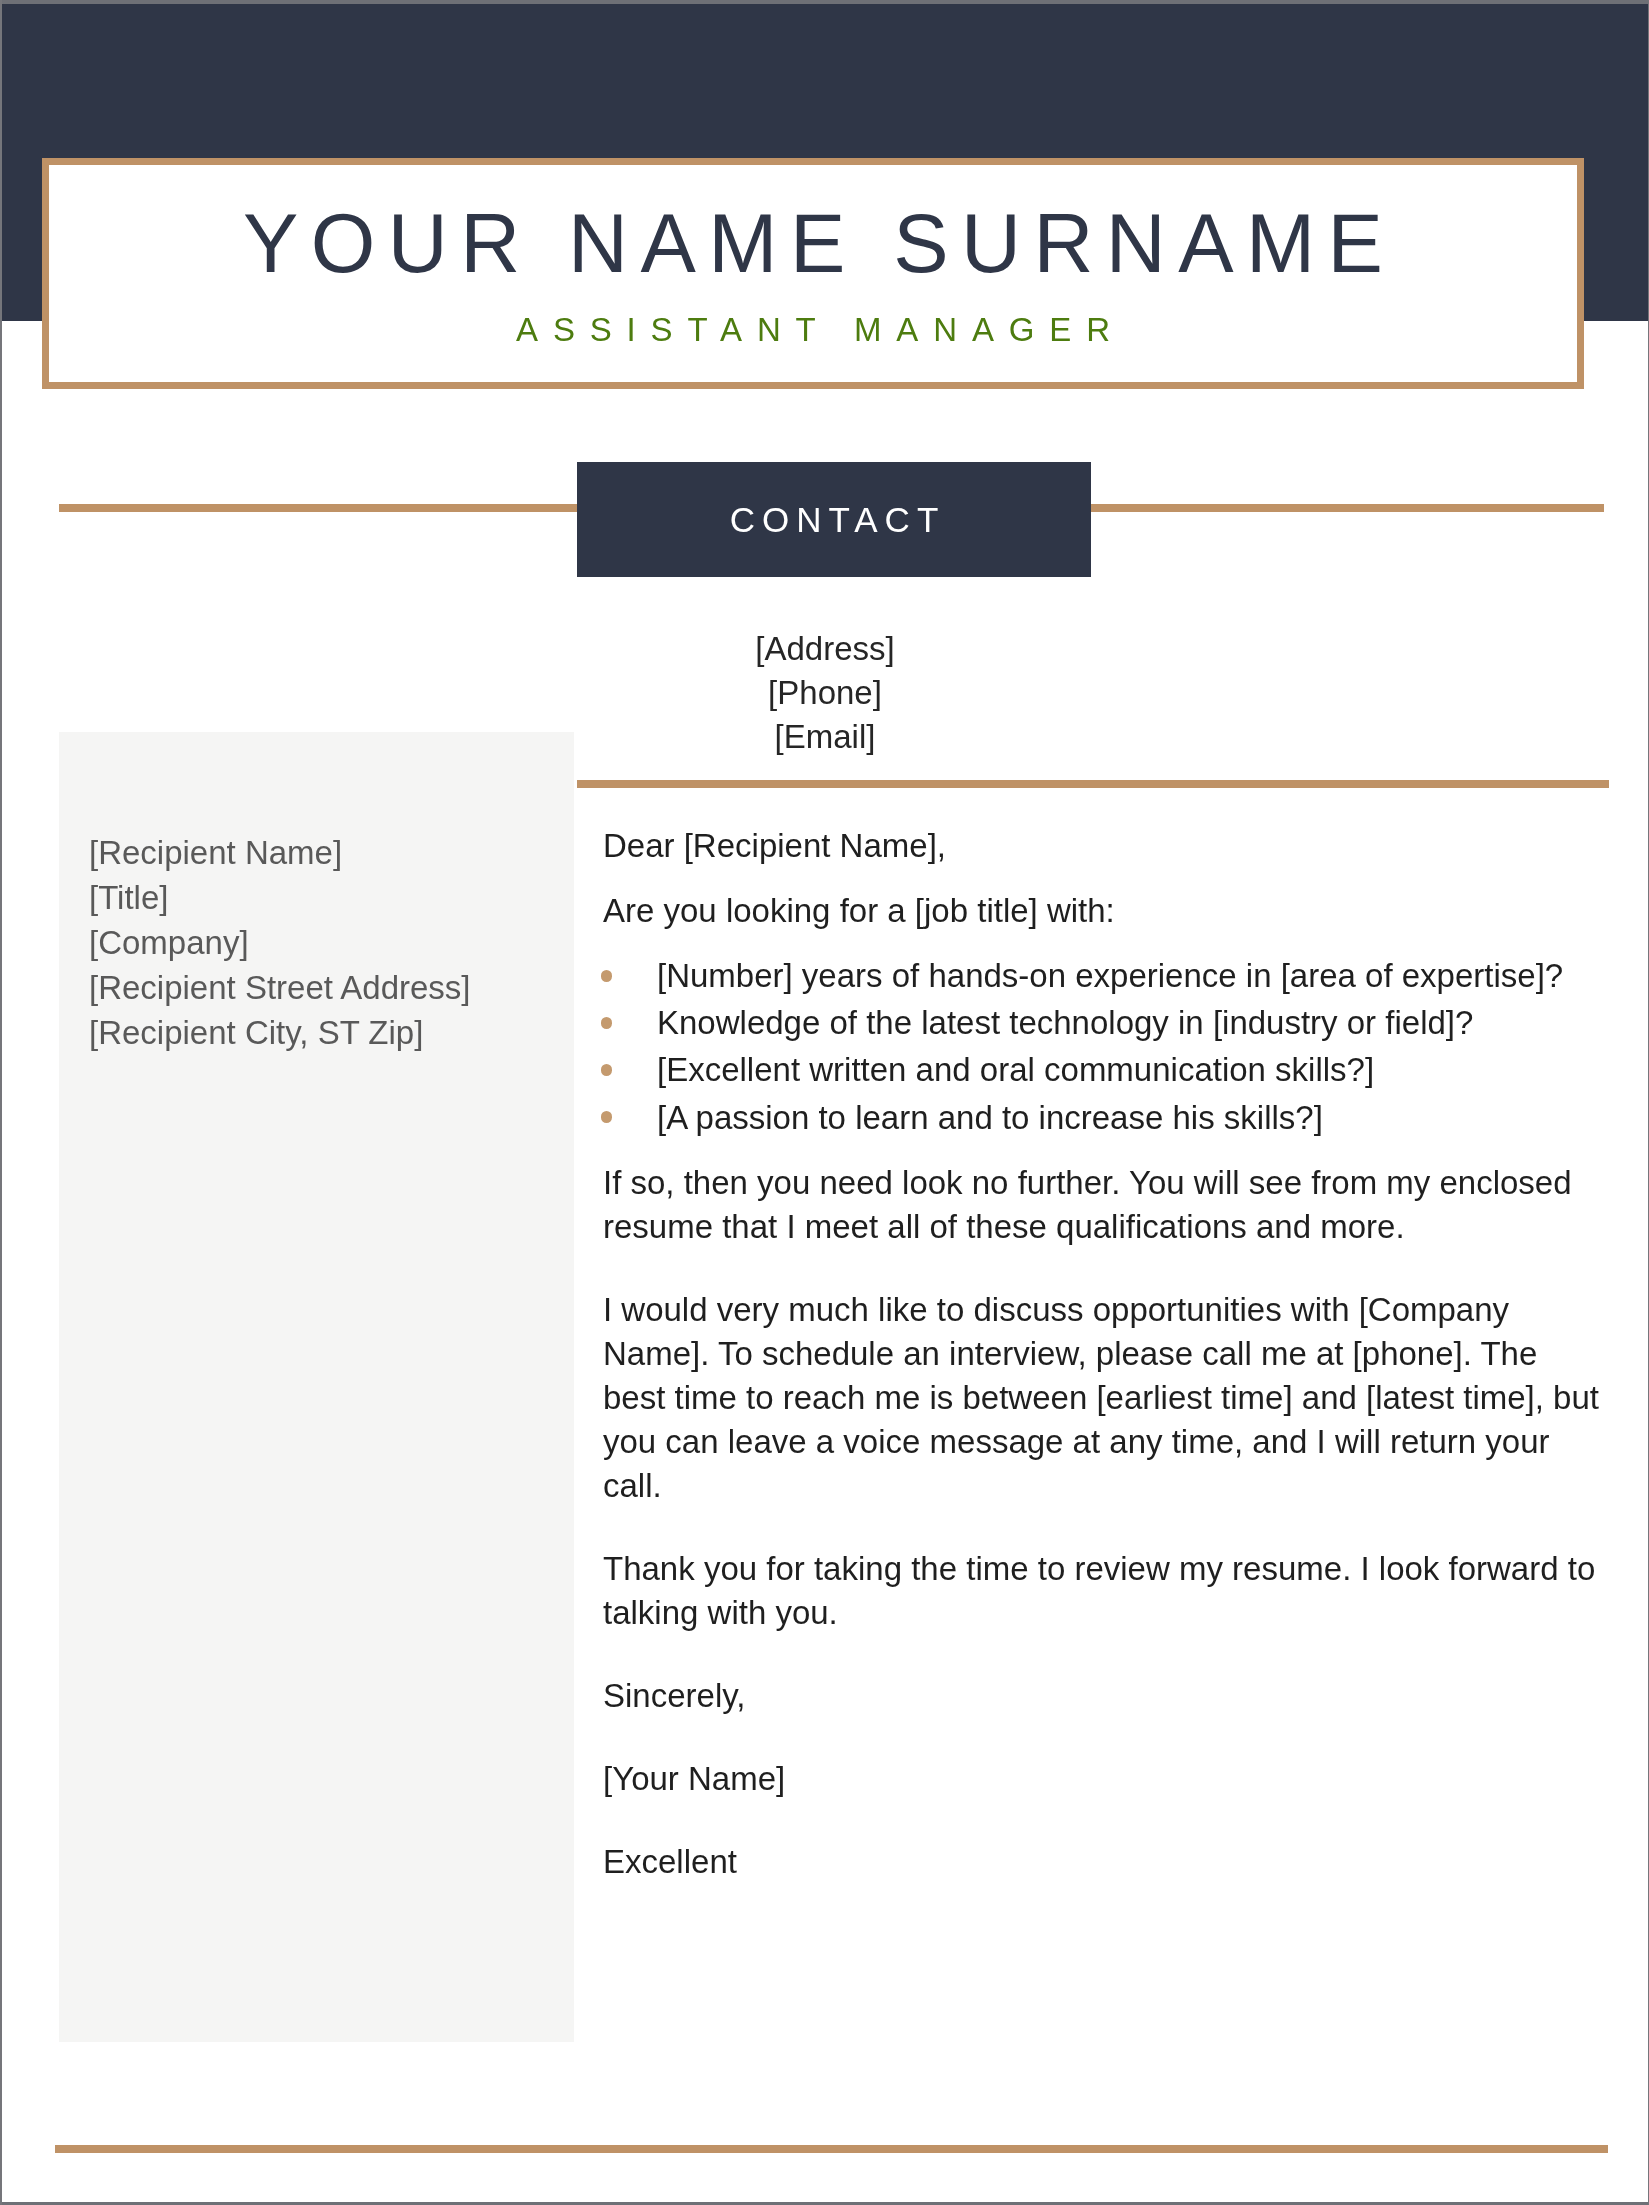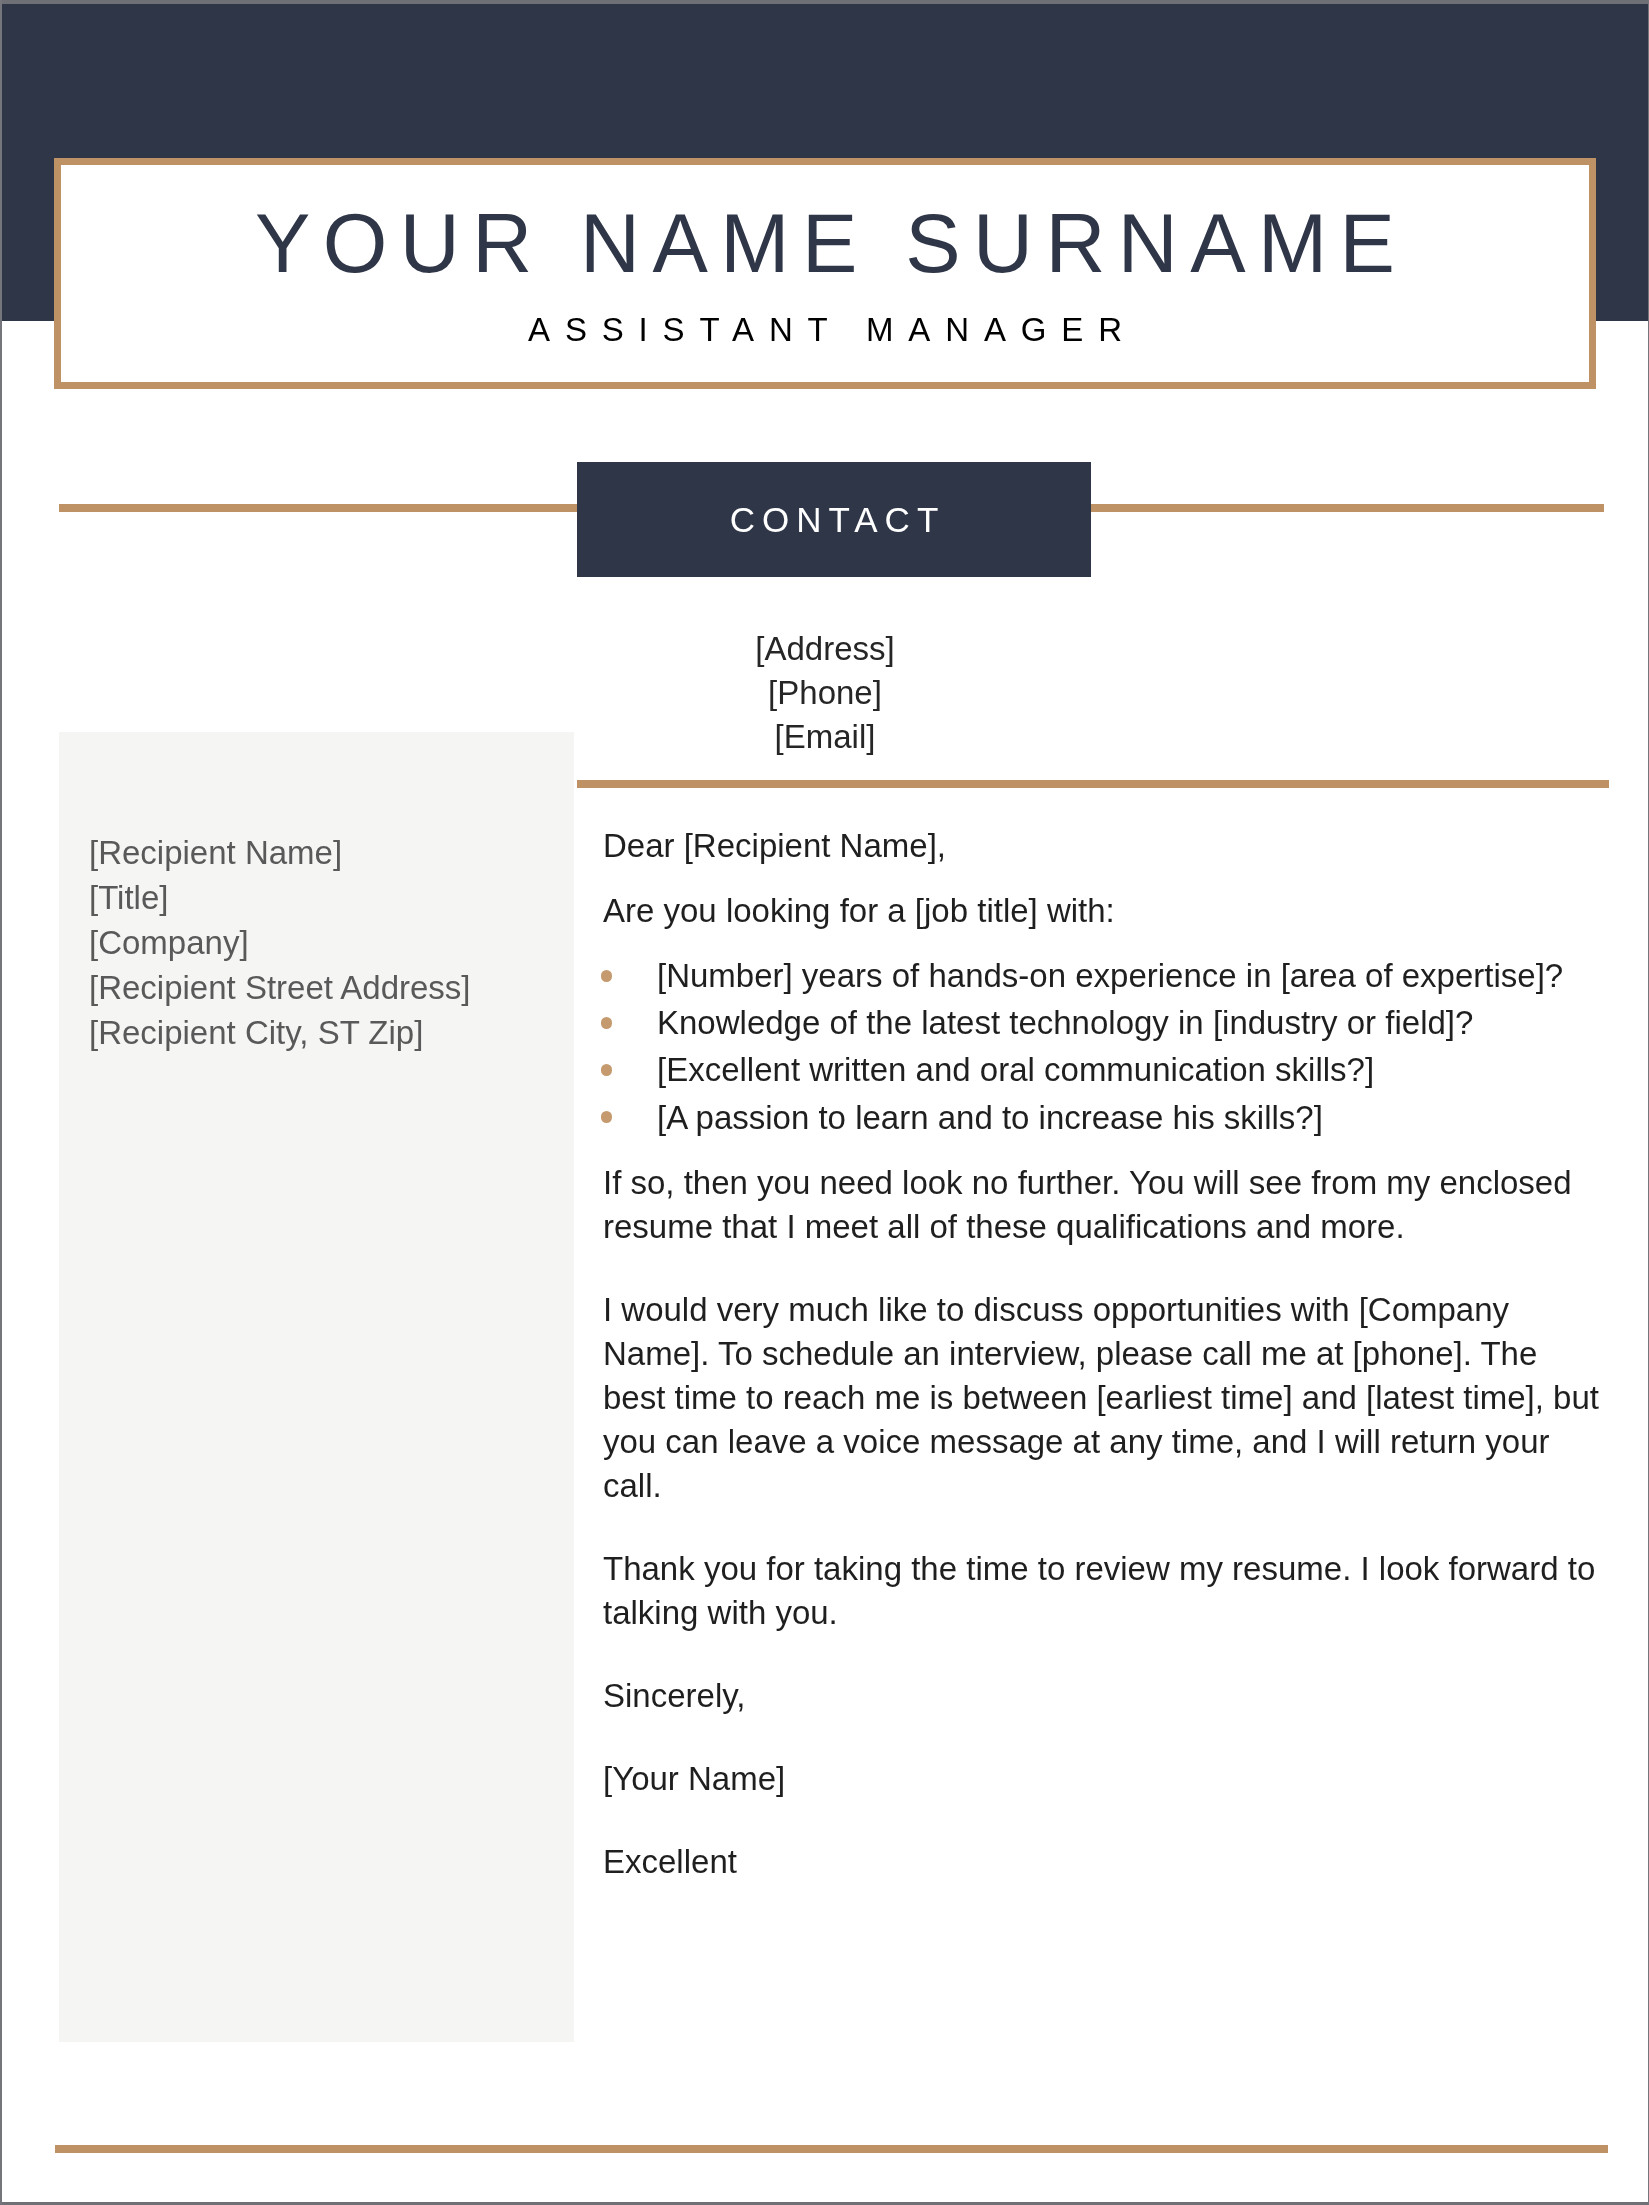--- a/index.html
+++ b/index.html
@@ -9,26 +9,26 @@
   }
   
   .frame-top{position:absolute;left:0;top:0;width:1649px;height:3.9px;background:#6e7076;z-index:50;}
   .frame-bottom{position:absolute;left:0;top:2202px;width:1649px;height:3.2px;background:#6e7076;z-index:50;}
   .frame-left{position:absolute;left:0;top:0;width:1.6px;height:2205px;background:#75767b;z-index:50;}
   .frame-right{position:absolute;left:1648px;top:0;width:1.6px;height:2205px;background:#75767b;z-index:50;}
 
   
   .navy-band{position:absolute;left:0;top:0;width:1649px;height:321px;background:#2f3647;}
   .name-plate{
-    position:absolute;left:54px;top:158px;width:1542px;height:231px;box-sizing:border-box;
+    position:absolute;left:42px;top:158px;width:1542px;height:231px;box-sizing:border-box;
     border:7.9px solid #bf9266;background:#ffffff;
     display:flex;flex-direction:column;align-items:center;justify-content:center;row-gap:28px;z-index:2;
   }
   .name-title{font-size:83px;line-height:1;letter-spacing:.15em;padding-left:.15em;color:#2f3647;white-space:nowrap;}
-  .name-subtitle{font-size:33px;line-height:1;letter-spacing:.45em;padding-left:.45em;color:#000000;white-space:nowrap;}
+  .name-subtitle{font-size:33px;line-height:1;letter-spacing:.45em;padding-left:.45em;color:#4d7c0f;white-space:nowrap;}
 
   
   .contact-rule{position:absolute;left:59px;top:504px;width:1545px;height:7.9px;background:#bf9266;z-index:1;}
   .contact-box{
     position:absolute;left:577px;top:462px;width:514px;height:115px;background:#2f3647;z-index:2;
     display:flex;align-items:center;justify-content:center;
   }
   .contact-box .label{color:#ffffff;font-size:35px;letter-spacing:.2em;padding-left:.2em;white-space:nowrap;}
   .contact-row{position:absolute;left:54px;top:627px;width:1542px;display:flex;flex-direction:column;}
   .contact-row .field{flex:1;text-align:center;font-size:33px;line-height:44px;color:#262626;}

